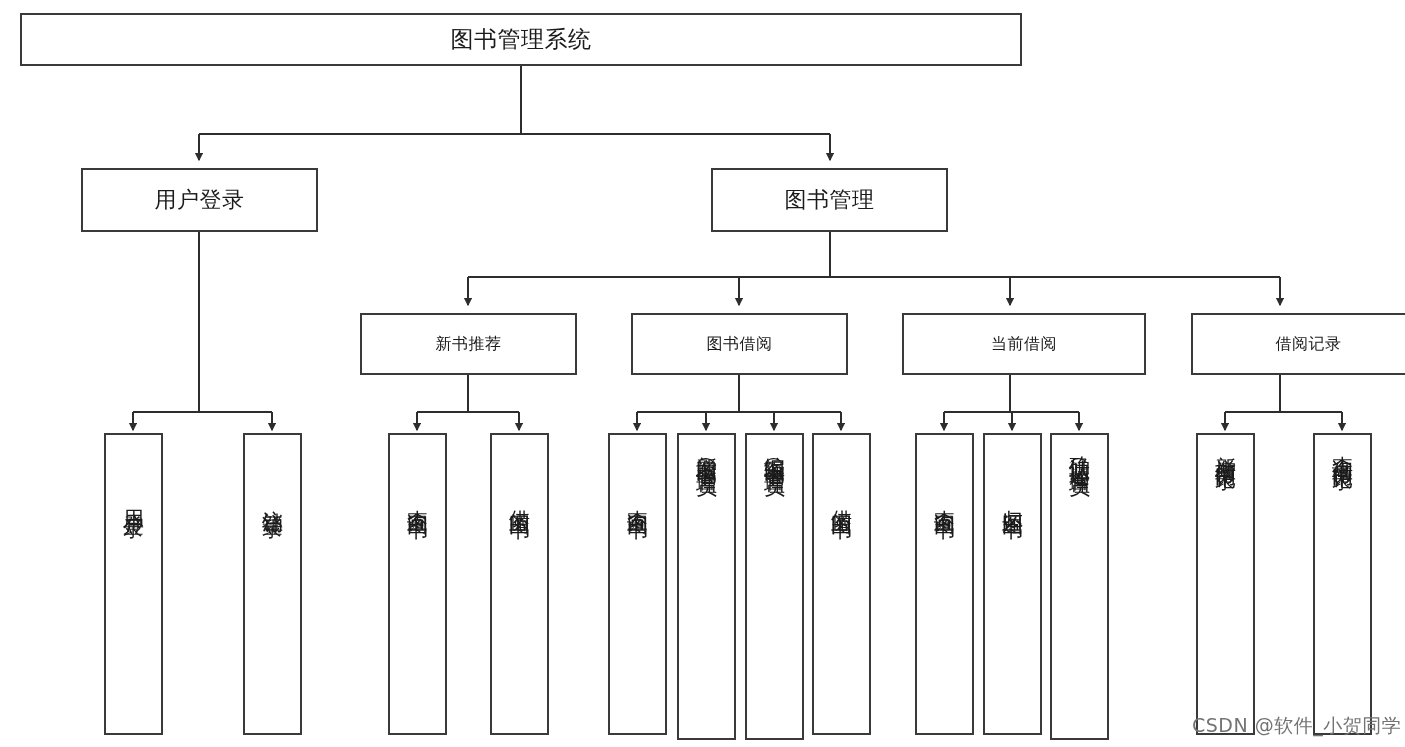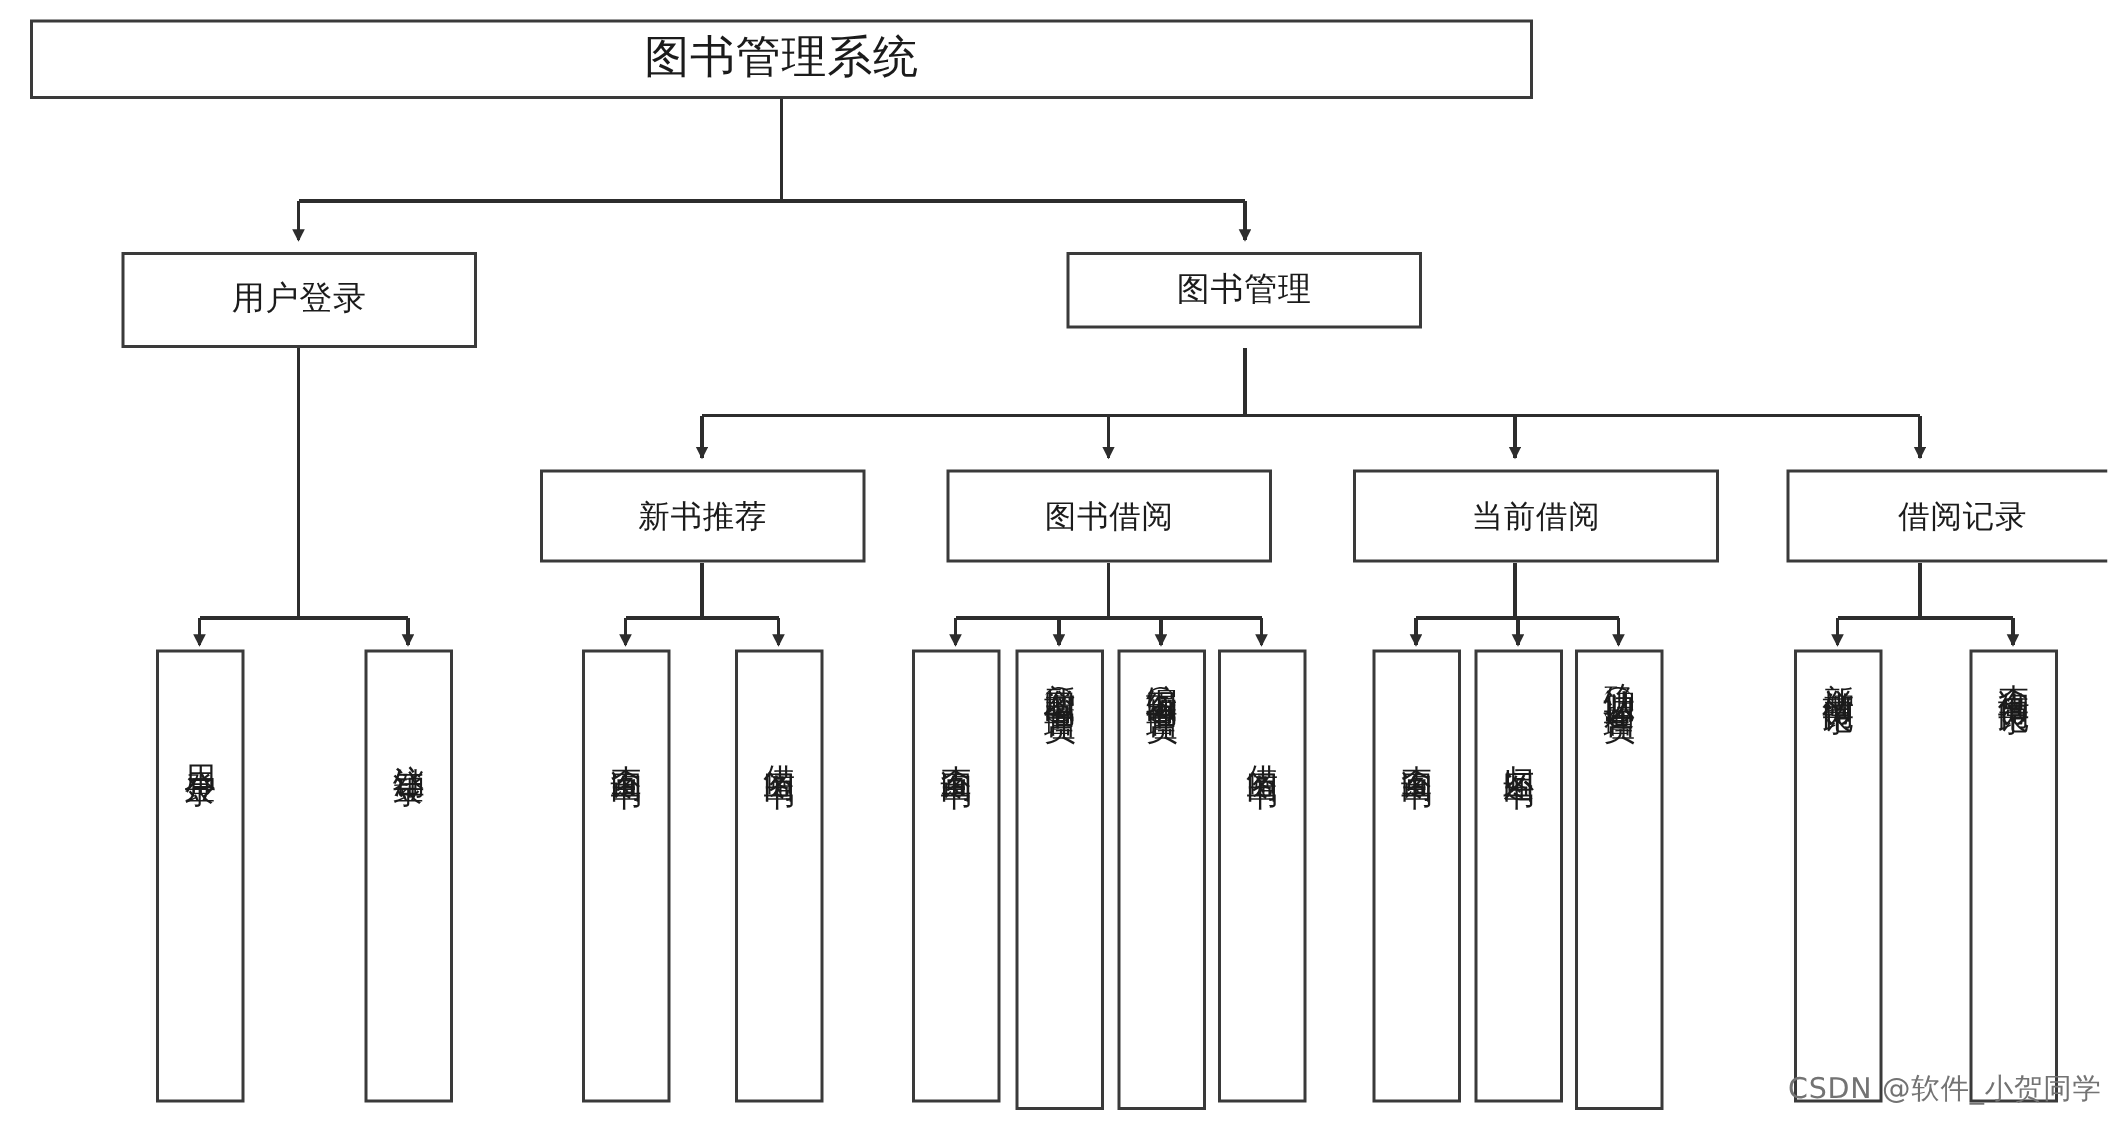--- a/index.html
+++ b/index.html
@@ -34,23 +34,23 @@
     align-items: center;
     justify-content: center;
     color: #1b1b1b;
   }
   .node .lbl {
     font-size: 22px;
     line-height: 1.15;
     letter-spacing: 0.5px;
     white-space: nowrap;
   }
-  .node.root .lbl { font-size: 30px; }
+  .node.root .lbl { font-size: 23px; }
   .node.lvl2 .lbl { font-size: 22px; }
-  .node.lvl3 .lbl { font-size: 21px; }
+  .node.lvl3 .lbl { font-size: 16px; }
   
   .node.leaf {
     align-items: flex-start;
     justify-content: center;
     padding-top: 0px;
   }
   .node.leaf .lbl {
     writing-mode: vertical-rl;
     text-orientation: upright;
     font-size: 21px;
@@ -127,21 +127,21 @@
     </g>
   </svg>
 
   <div class="node root" style="left:20px; top:13px; width:1002px; height:53px;">
     <span class="lbl">图书管理系统</span>
   </div>
 
   <div class="node lvl2" style="left:81px; top:168px; width:237px; height:64px;">
     <span class="lbl">用户登录</span>
   </div>
-  <div class="node lvl2" style="left:711px; top:168px; width:237px; height:51px;">
+  <div class="node lvl2" style="left:711px; top:168px; width:237px; height:64px;">
     <span class="lbl">图书管理</span>
   </div>
 
   <div class="node lvl3" style="left:360px; top:313px; width:217px; height:62px;">
     <span class="lbl">新书推荐</span>
   </div>
   <div class="node lvl3" style="left:631px; top:313px; width:217px; height:62px;">
     <span class="lbl">图书借阅</span>
   </div>
   <div class="node lvl3" style="left:902px; top:313px; width:244px; height:62px;">

